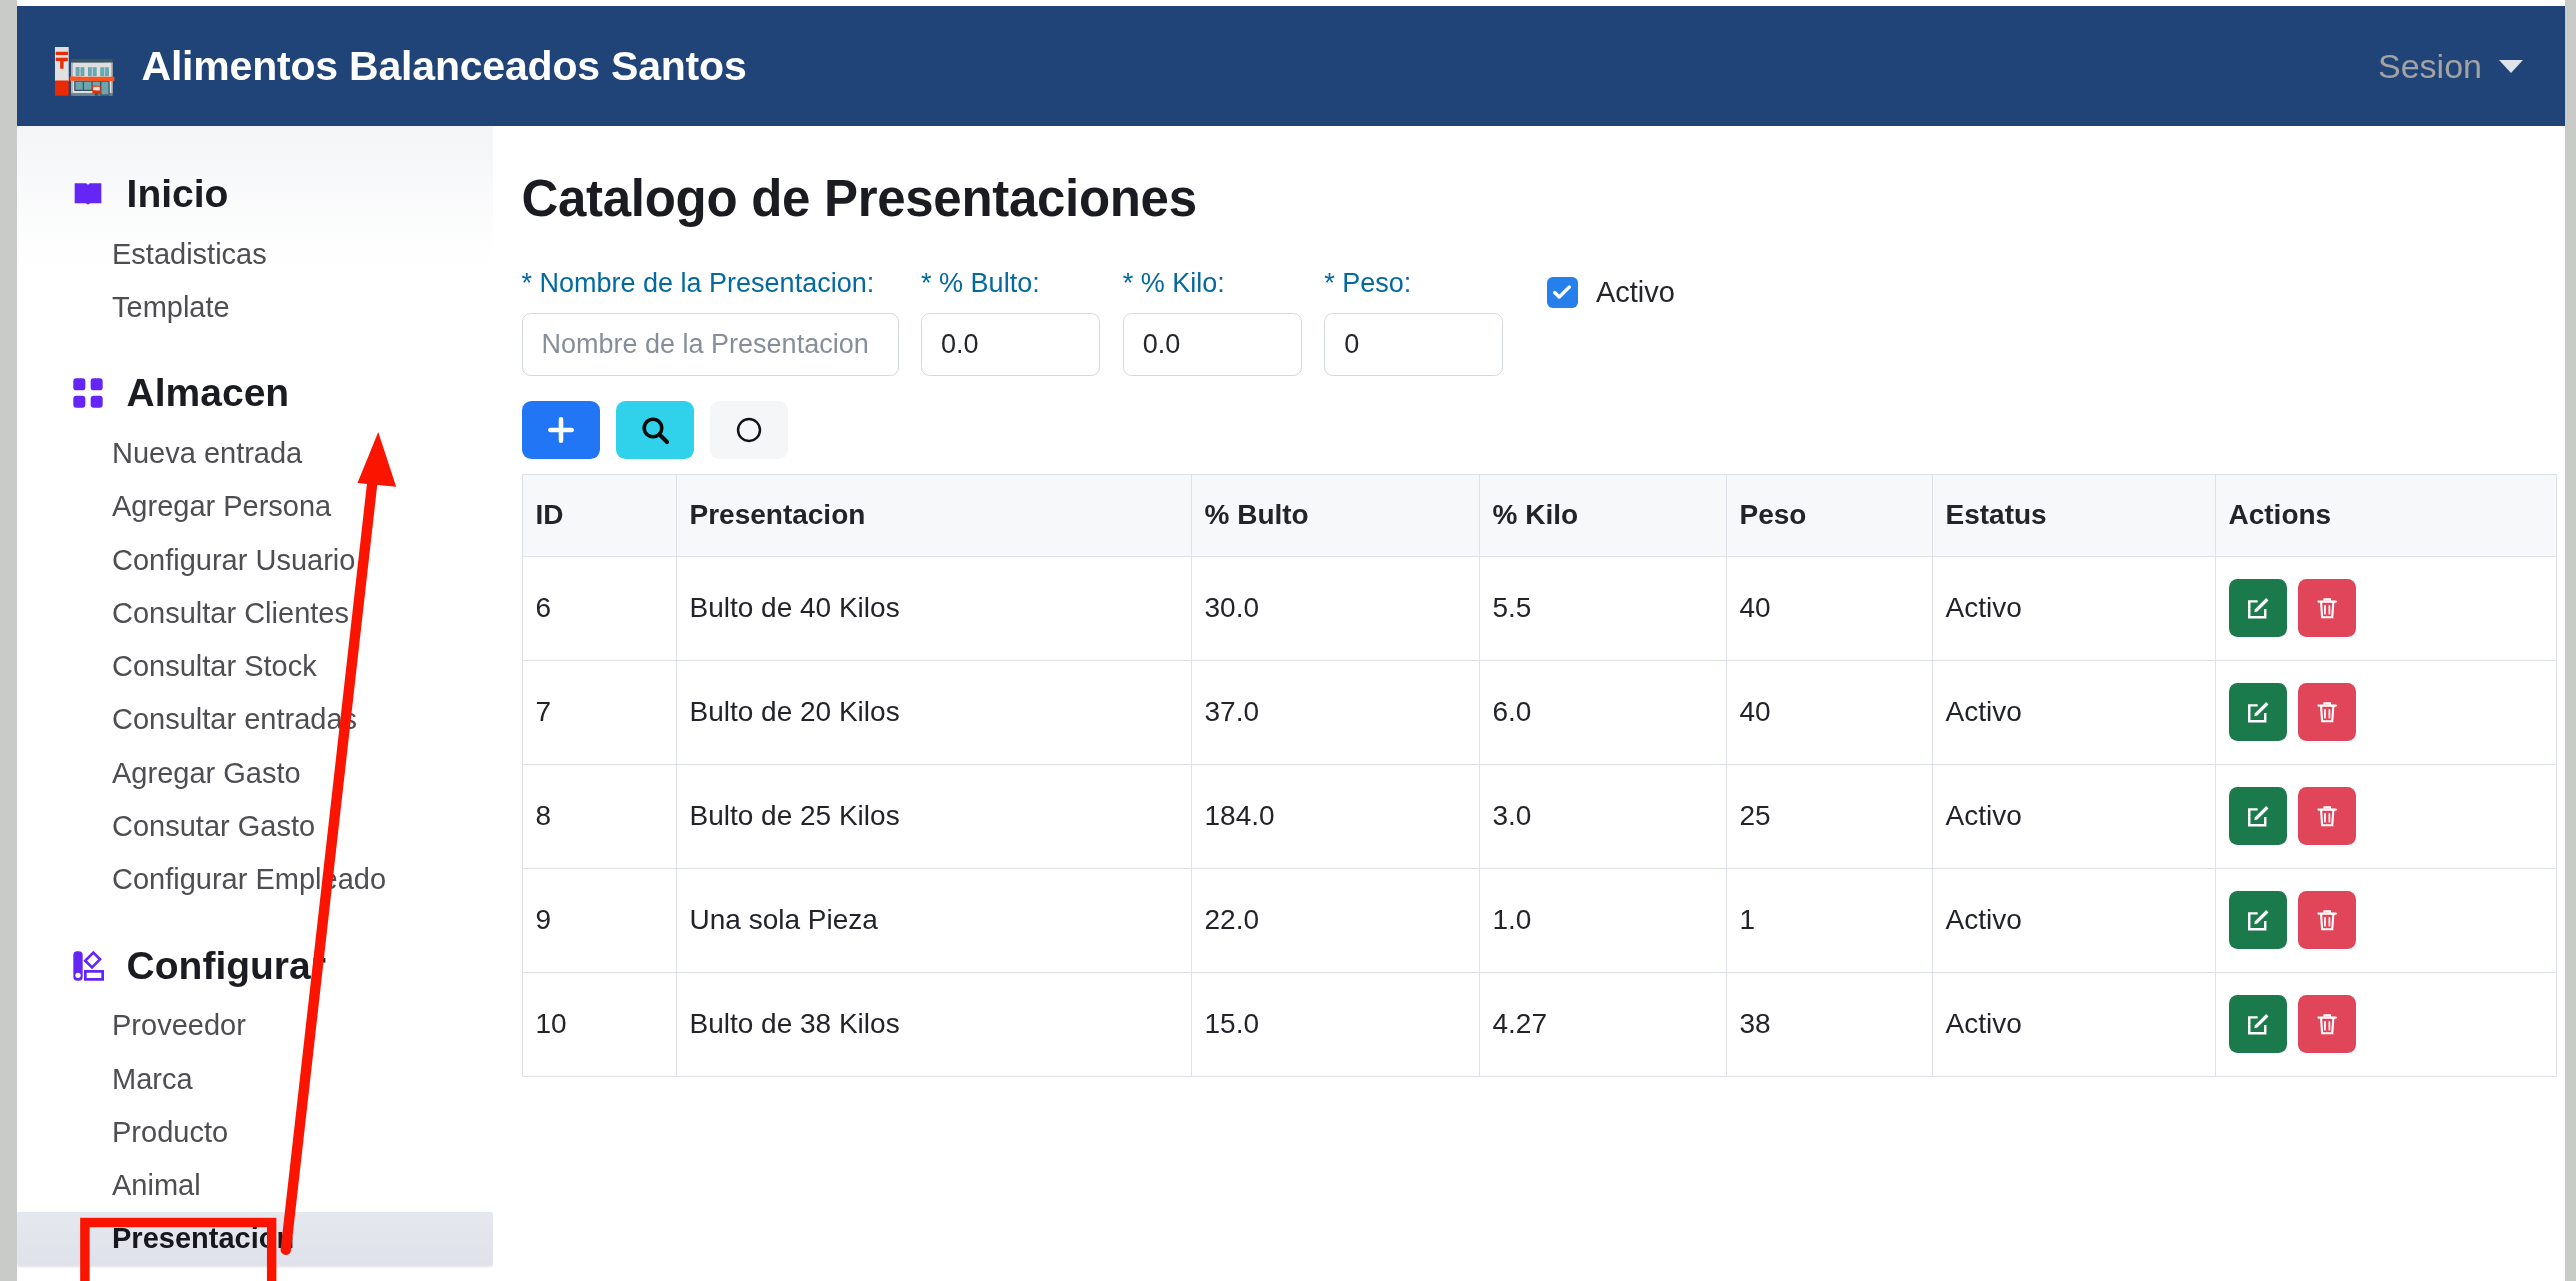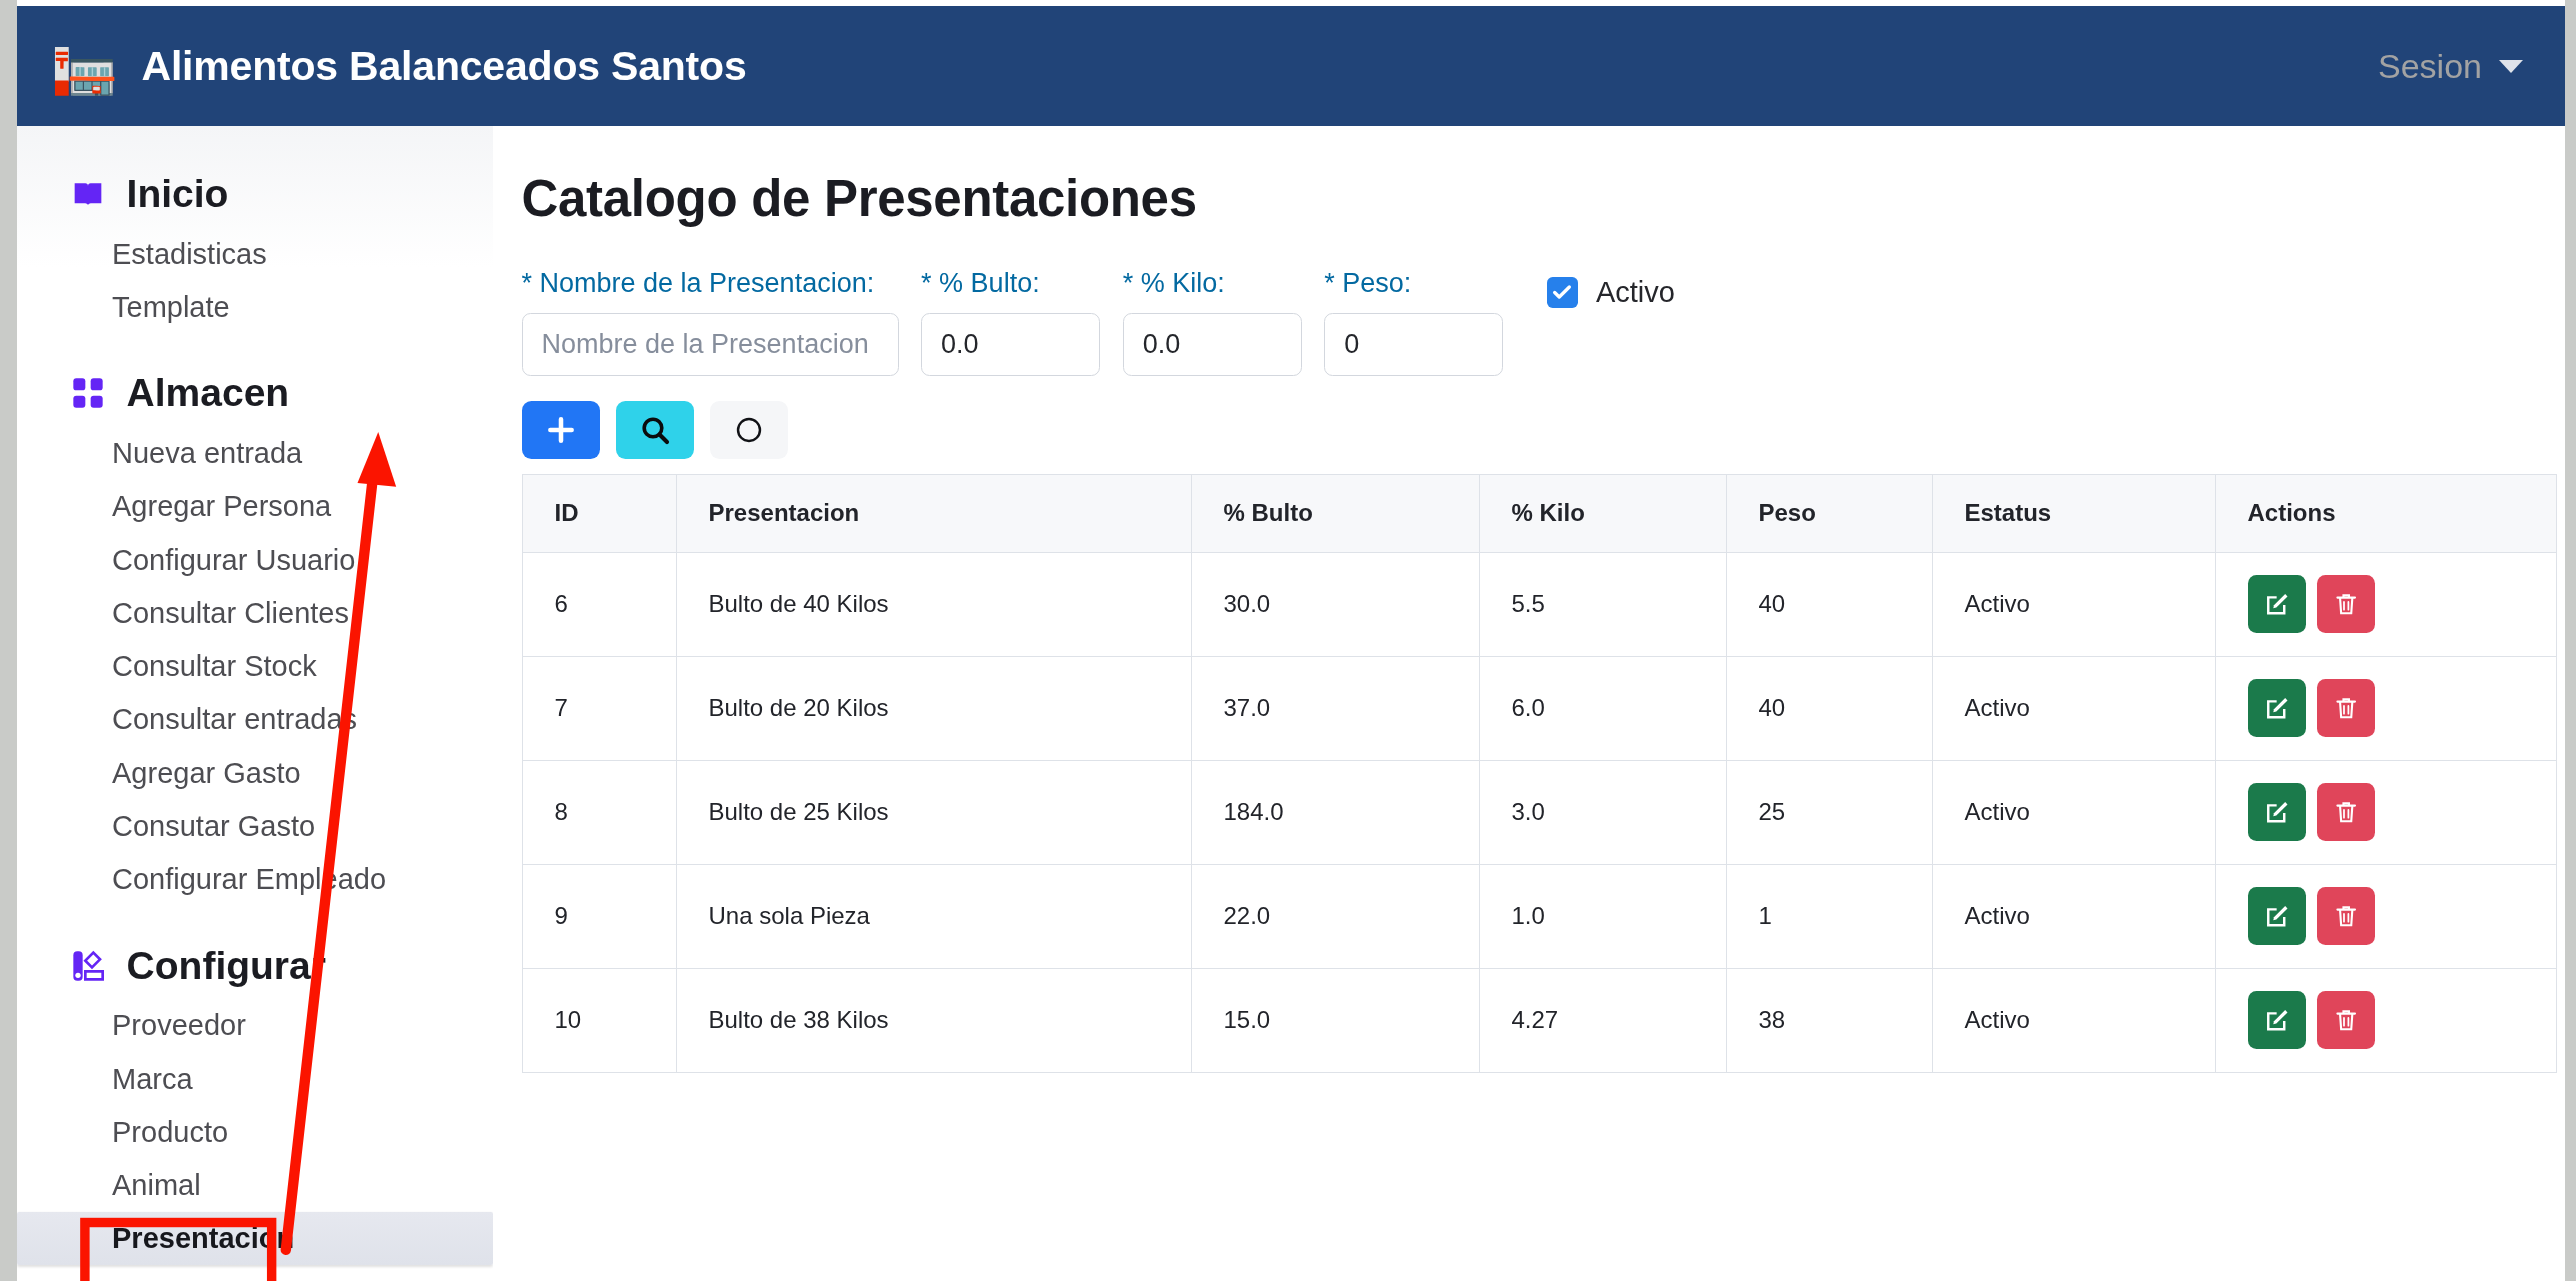--- a/index.html
+++ b/index.html
@@ -136,23 +136,23 @@
   
   #tbl {
     width: 2033px;
     border-collapse: collapse;
     margin-left: 7.5px;
     table-layout: fixed;
   }
   #tbl th, #tbl td {
     border: 0.9px solid #dee2e8;
     text-align: left;
-    font-size: 24px;
+    font-size: 28px;
     color: #22242a;
-    padding: 21px 32px;
+    padding: 21px 13px;
     vertical-align: middle;
   }
   #tbl thead th {
     background: #f7f8fa;
     font-weight: bold;
     padding-top: 24.5px; padding-bottom: 24.5px;
   }
   #tbl tbody td { height: 104px; background:#fff; }
   .c-id    { width: 154px; }
   .c-pres  { width: 515px; }

